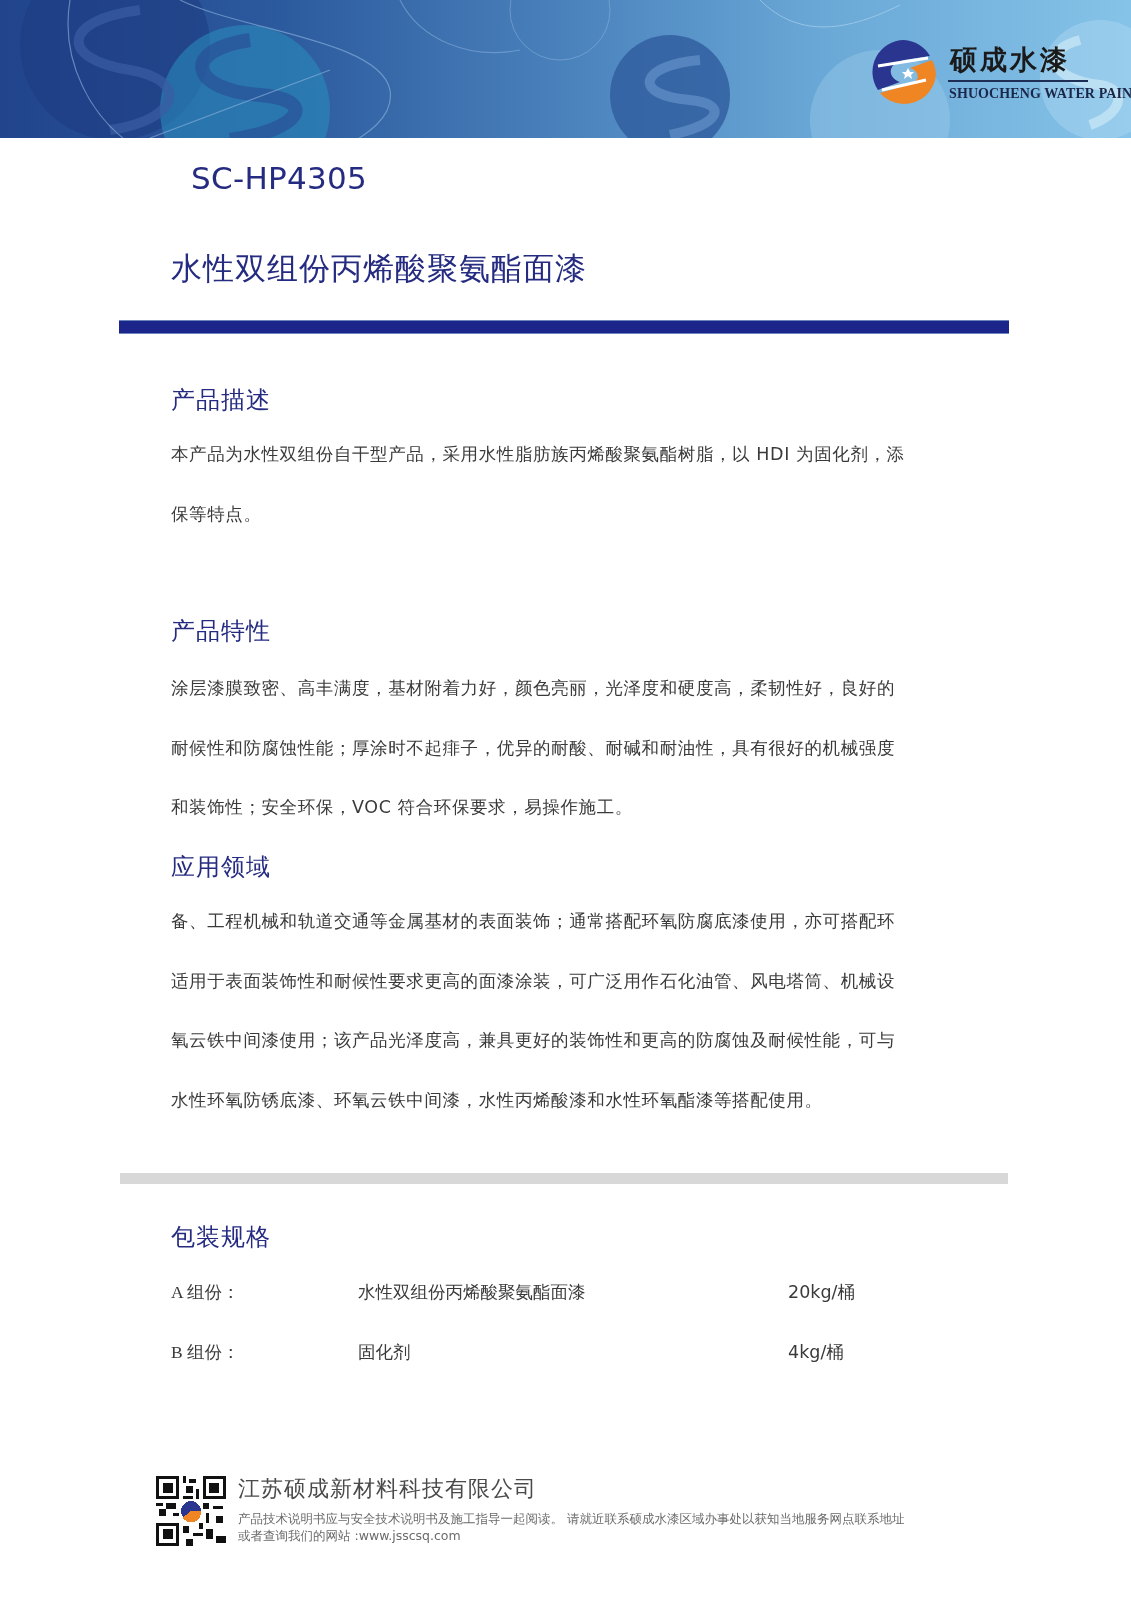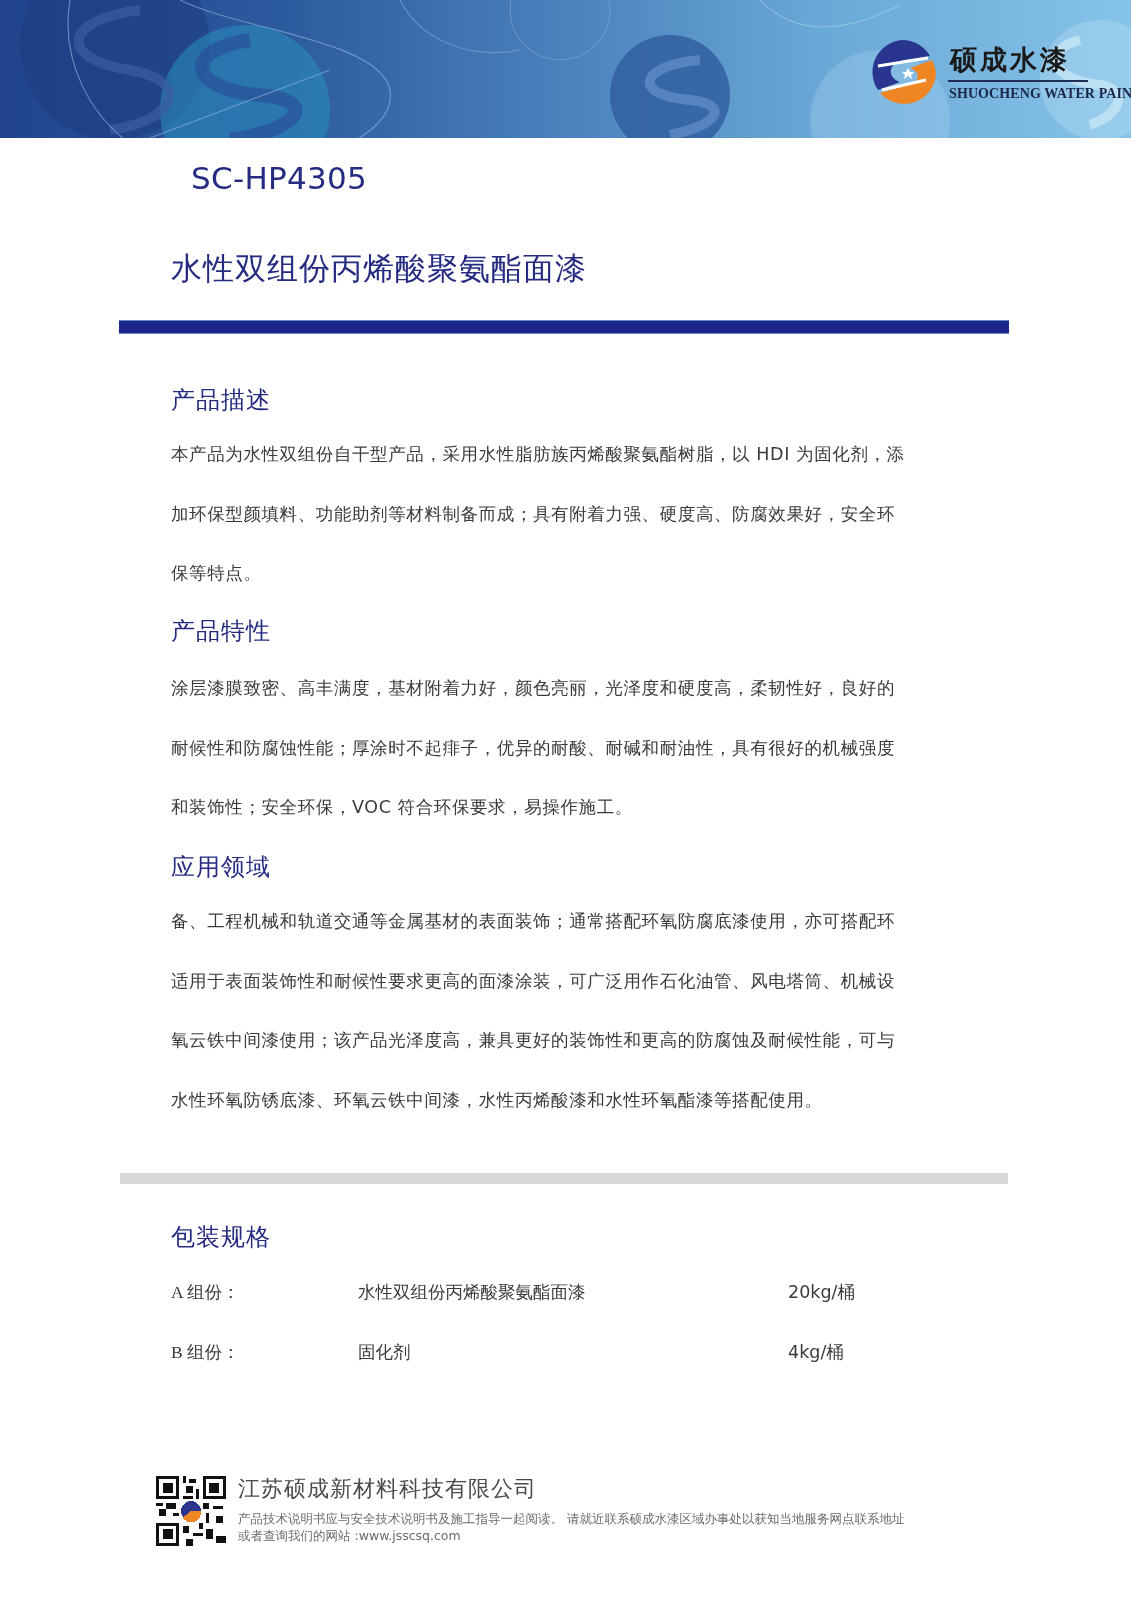--- a/index.html
+++ b/index.html
@@ -93,21 +93,20 @@
   </div>
 </div>
 
 <div class="code">SC-HP4305</div>
 <div class="title">水性双组份丙烯酸聚氨酯面漆</div>
 <div class="rule-blue"></div>
 
 <div class="sec-h" style="top:384px;">产品描述</div>
 <div class="para" style="top:439px;">
   <div class="line">本产品为水性双组份自干型产品，采用水性脂肪族丙烯酸聚氨酯树脂，以 HDI 为固化剂，添</div>
-  <div class="line">加环保型颜填料、功能助剂等材料制备而成；具有附着力强、硬度高、防腐效果好，安全环</div>
   <div class="line">保等特点。</div>
 </div>
 
 <div class="sec-h" style="top:615px;">产品特性</div>
 <div class="para" style="top:673px;">
   <div class="line">涂层漆膜致密、高丰满度，基材附着力好，颜色亮丽，光泽度和硬度高，柔韧性好，良好的</div>
   <div class="line">耐候性和防腐蚀性能；厚涂时不起痱子，优异的耐酸、耐碱和耐油性，具有很好的机械强度</div>
   <div class="line">和装饰性；安全环保，VOC 符合环保要求，易操作施工。</div>
 </div>
 

